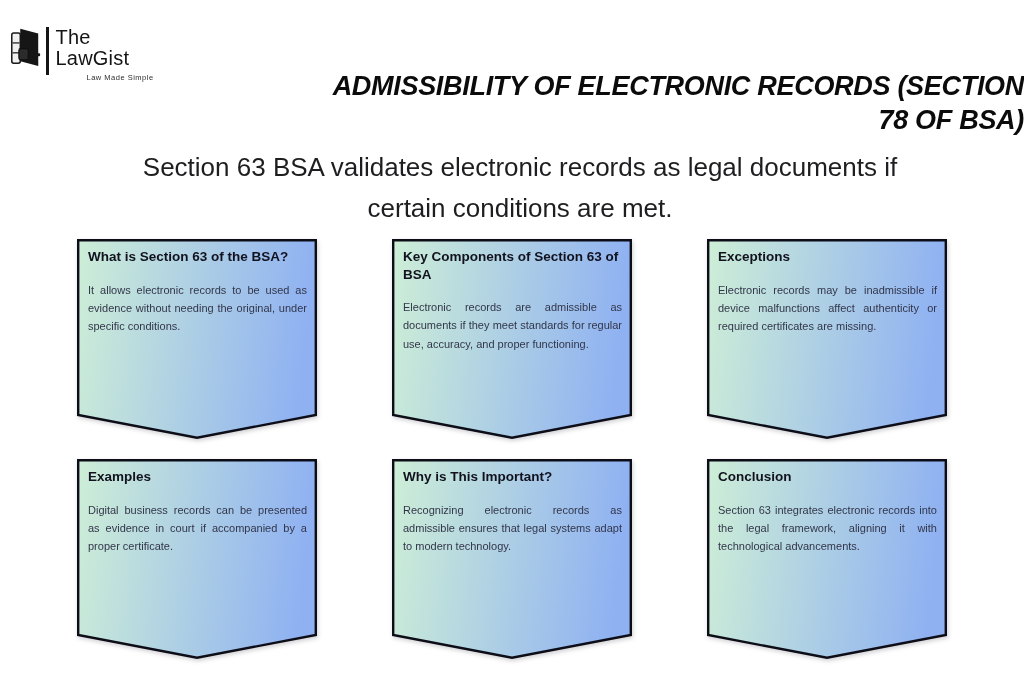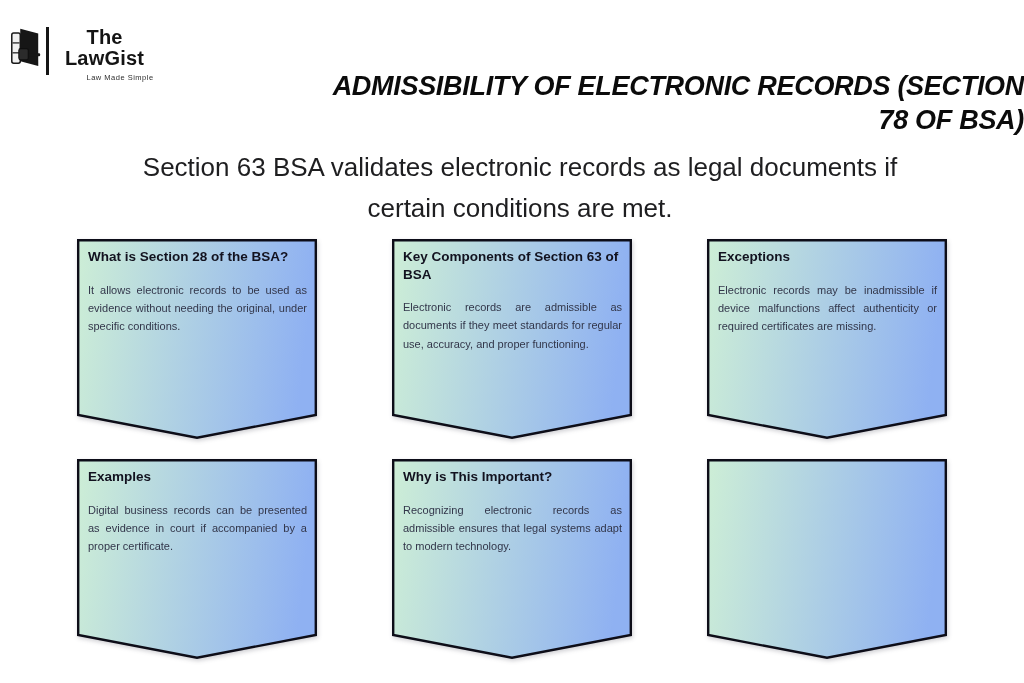--- a/index.html
+++ b/index.html
@@ -31,25 +31,24 @@
   .logo-divider {
     width: 2.5px;
     height: 48px;
     background: #151515;
     margin-left: 4px;
     margin-top: 2px;
   }
   .logo-text { margin-left: 7px; padding-top: 2px; }
   .logo-name {
     font-size: 20px;
-    font-weight: 700;
+    font-weight: 400;
     color: #141414;
     line-height: 21px;
     letter-spacing: 0.2px;
-    text-align: center;
   }
   .logo-tagline {
     font-size: 7.5px;
     color: #2e2e2e;
     letter-spacing: 0.5px;
     margin-top: 4px;
     padding-left: 31px;
   }
 
   
@@ -161,21 +160,21 @@
     <div>certain conditions are met.</div>
   </div>
 
   <div class="cards">
 
     <div class="card">
       <svg class="card-bg" viewBox="0 0 240 200" preserveAspectRatio="none">
         <polygon points="1.2,1.2 238.8,1.2 238.8,176 120,198.8 1.2,176" stroke="#0d0d18"></polygon>
       </svg>
       <div class="card-content">
-        <div class="card-title">What is Section 28 of the BSA?</div>
+        <div class="card-title">What is Section 63 of the BSA?</div>
         <div class="card-body">It allows electronic records to be used as evidence without needing the original, under specific conditions.</div>
       </div>
     </div>
 
     <div class="card">
       <svg class="card-bg" viewBox="0 0 240 200" preserveAspectRatio="none">
         <polygon points="1.2,1.2 238.8,1.2 238.8,176 120,198.8 1.2,176" stroke="#0d0d18"></polygon>
       </svg>
       <div class="card-content">
         <div class="card-title">Key Components of Section 63 of BSA</div>
@@ -210,16 +209,20 @@
       <div class="card-content">
         <div class="card-title">Why is This Important?</div>
         <div class="card-body">Recognizing electronic records as admissible ensures that legal systems adapt to modern technology.</div>
       </div>
     </div>
 
     <div class="card">
       <svg class="card-bg" viewBox="0 0 240 200" preserveAspectRatio="none">
         <polygon points="1.2,1.2 238.8,1.2 238.8,176 120,198.8 1.2,176" stroke="#0d0d18"></polygon>
       </svg>
+      <div class="card-content">
+        <div class="card-title">Conclusion</div>
+        <div class="card-body">Section 63 integrates electronic records into the legal framework, aligning it with technological advancements.</div>
+      </div>
     </div>
 
   </div>
 </div>
 
 </body></html>

